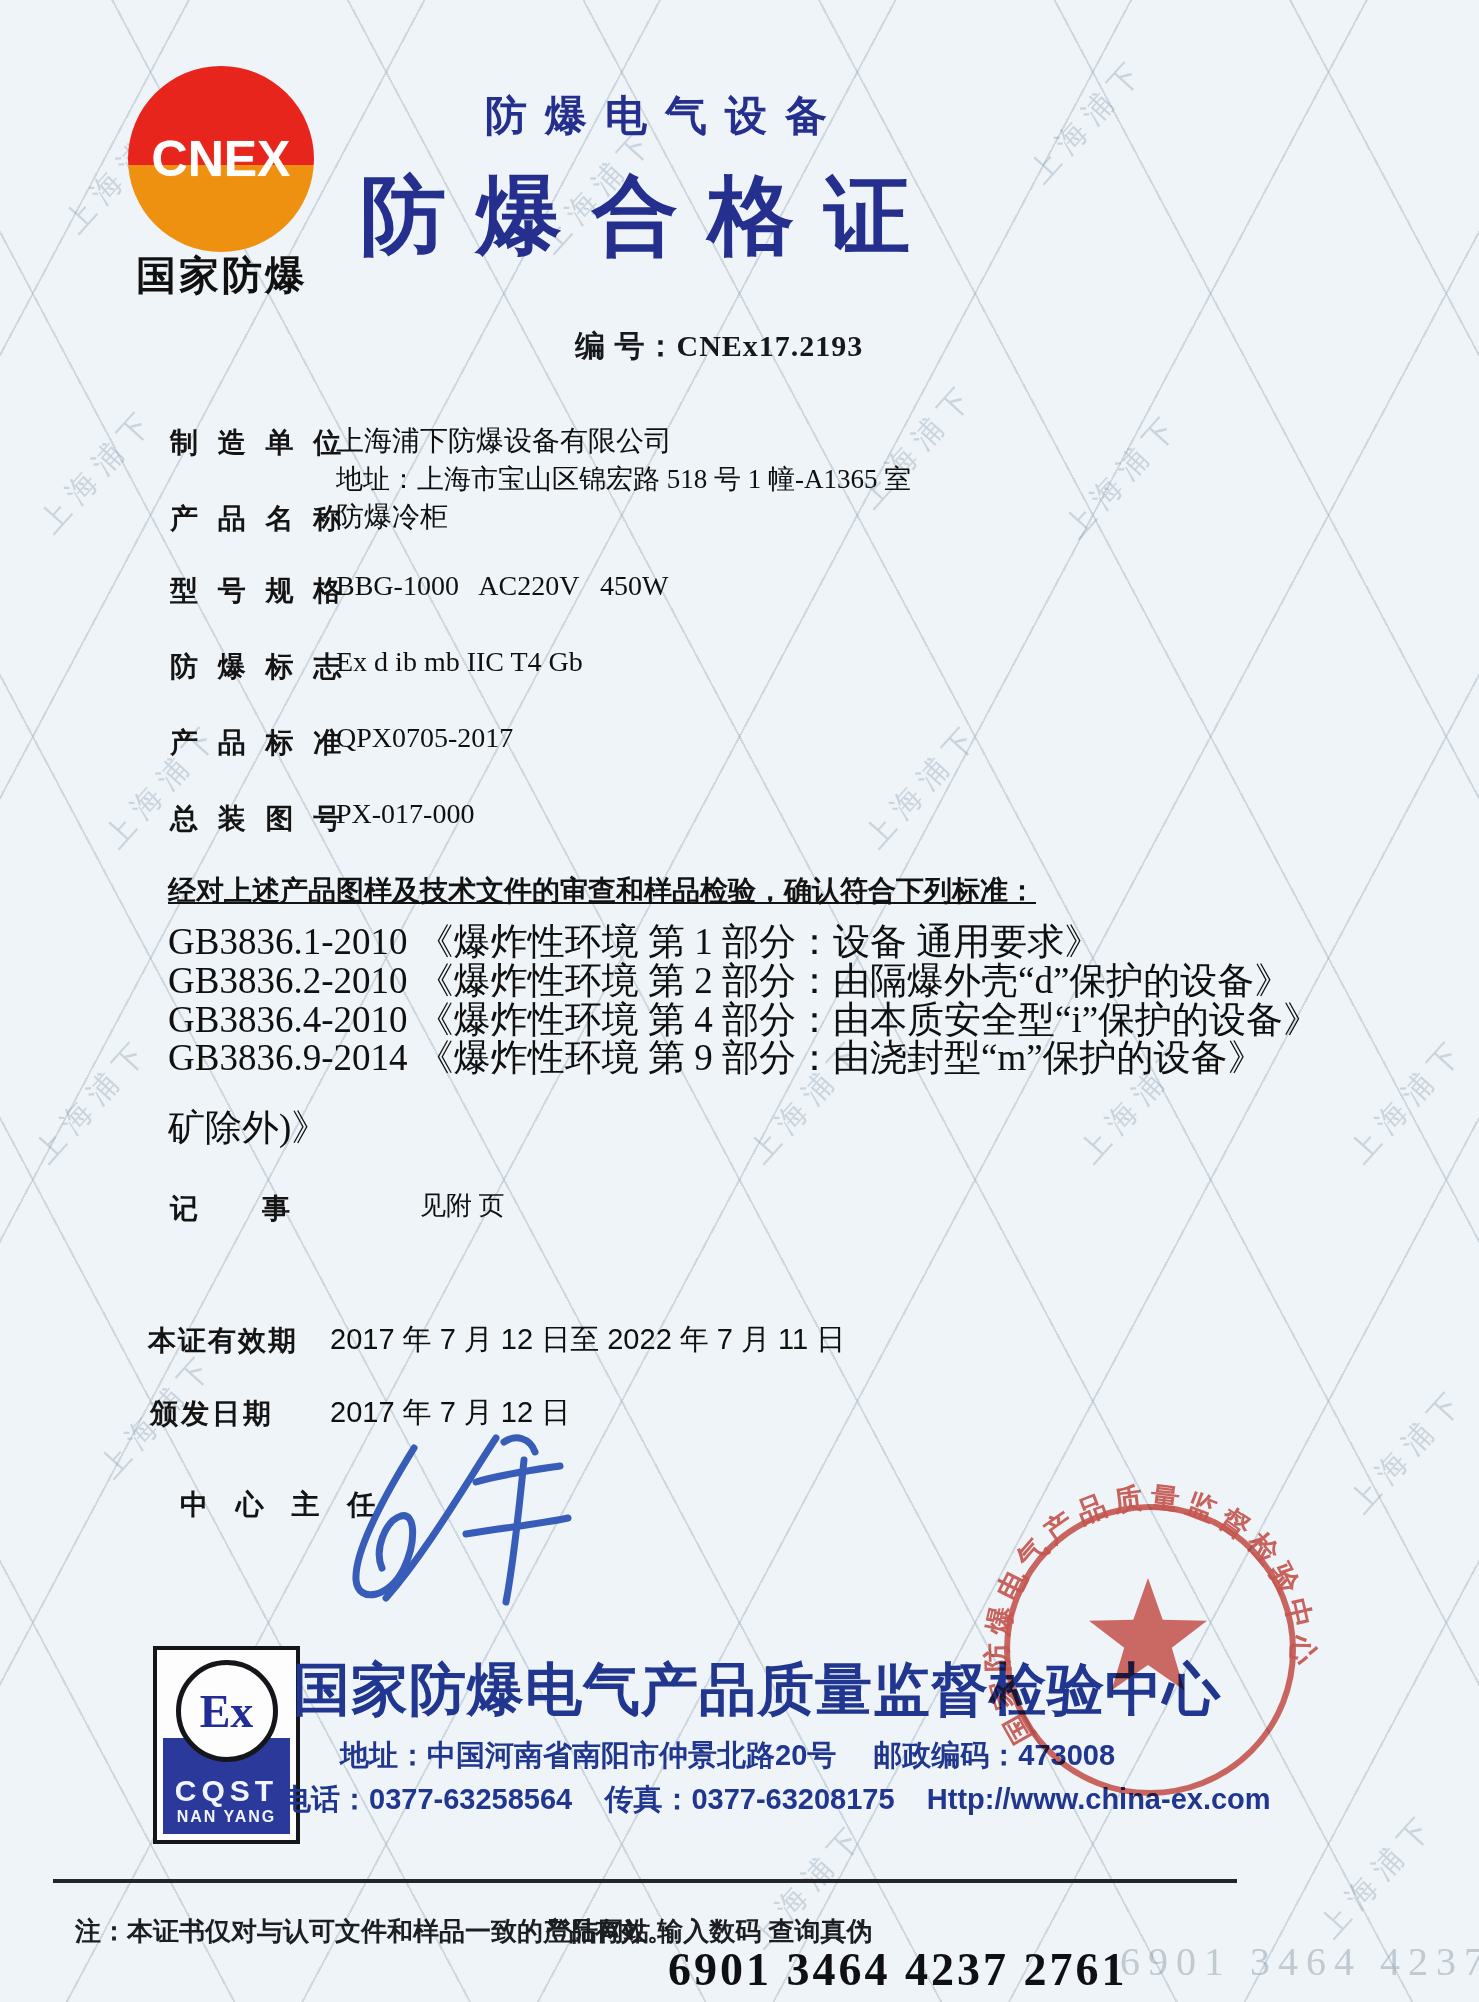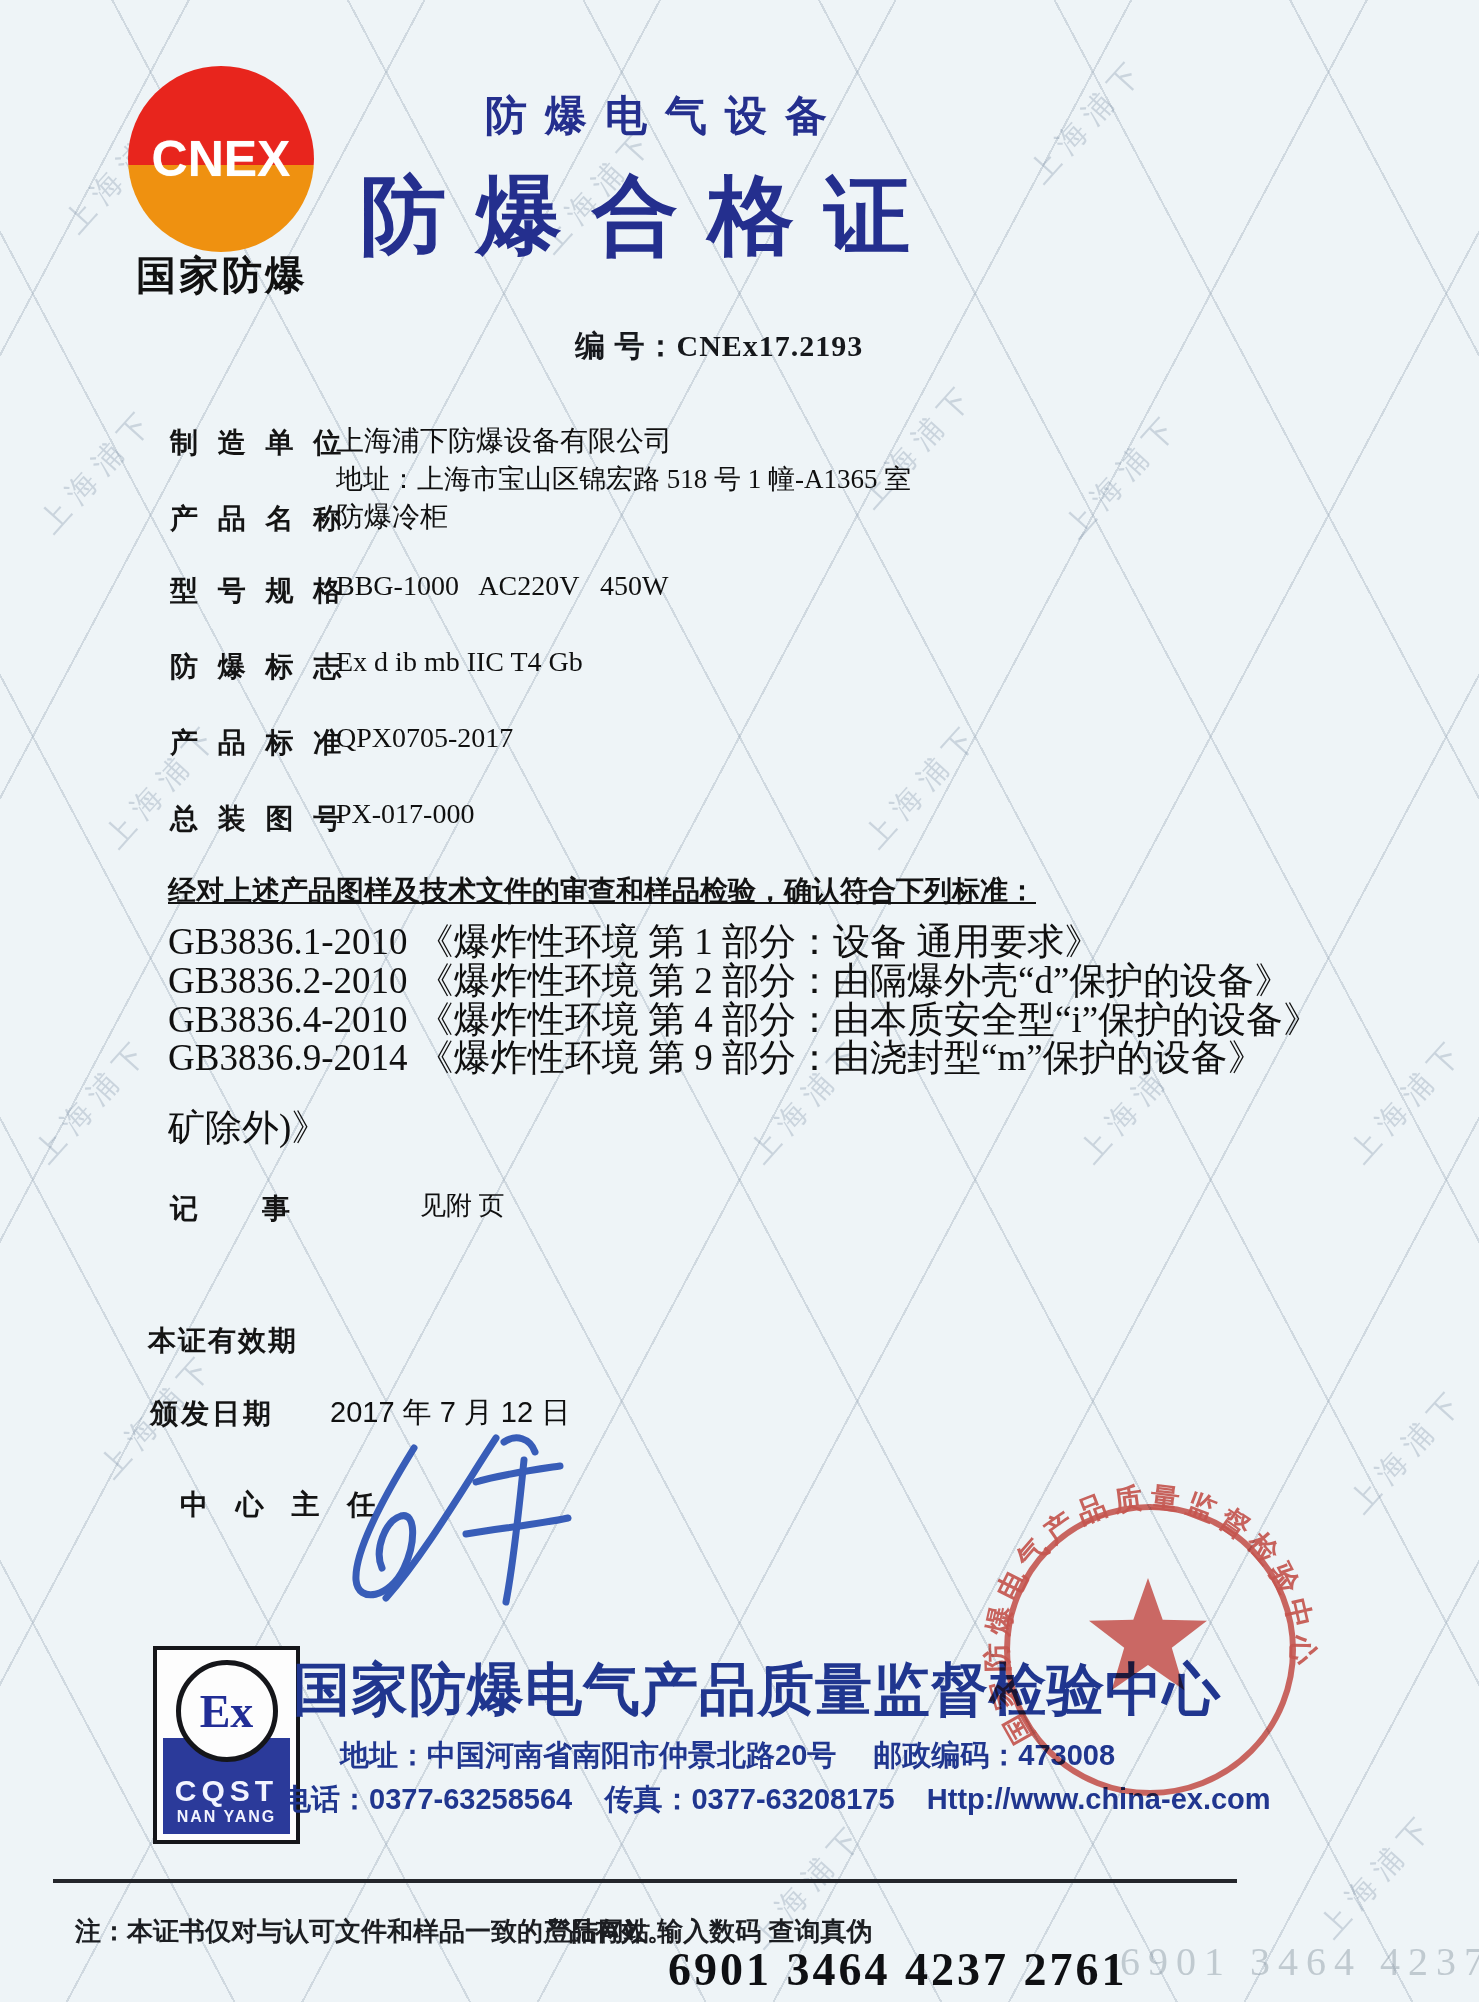--- a/index.html
+++ b/index.html
@@ -108,20 +108,21 @@
   <div class="std" style="top:917px">GB3836.1-2010 《爆炸性环境 第 1 部分：设备 通用要求》</div>
   <div class="std" style="top:956px">GB3836.2-2010 《爆炸性环境 第 2 部分：由隔爆外壳“d”保护的设备》</div>
   <div class="std" style="top:995px">GB3836.4-2010 《爆炸性环境 第 4 部分：由本质安全型“i”保护的设备》</div>
   <div class="std" style="top:1033px">GB3836.9-2014 《爆炸性环境 第 9 部分：由浇封型“m”保护的设备》</div>
   <div class="std" style="top:1103px">矿除外)》</div>
 
   <div class="flabel" style="top:1190px;letter-spacing:18px">记　事</div>
   <div class="fvalue" style="top:1188px;left:420px;font-size:26px">见附 页</div>
 
   <div class="flabel" style="top:1322px;left:148px;letter-spacing:2px">本证有效期</div>
+  <div class="fvalue" style="top:1320px;left:330px;font-family:'Liberation Sans',sans-serif;font-weight:500;font-size:29px">2017 年 7 月 12 日至 2022 年 7 月 11 日</div>
 
   <div class="flabel" style="top:1395px;left:150px;letter-spacing:3px">颁发日期</div>
   <div class="fvalue" style="top:1393px;left:330px;font-family:'Liberation Sans',sans-serif;font-weight:500;font-size:29px">2017 年 7 月 12 日</div>
 
   <div class="flabel" style="top:1486px;left:180px;letter-spacing:10px">中 心 主 任</div>
 
   <svg class="abs sig-svg" width="270" height="205" viewBox="0 0 270 205">
     <g fill="none" stroke="#2f55b5" stroke-width="7" stroke-linecap="round" stroke-linejoin="round">
       <path d="M96,20 C70,62 36,122 38,152 C40,176 72,170 86,140 C98,114 98,84 83,88 C67,93 56,122 64,140"></path>
       <path d="M178,10 C150,52 110,122 68,170"></path>

